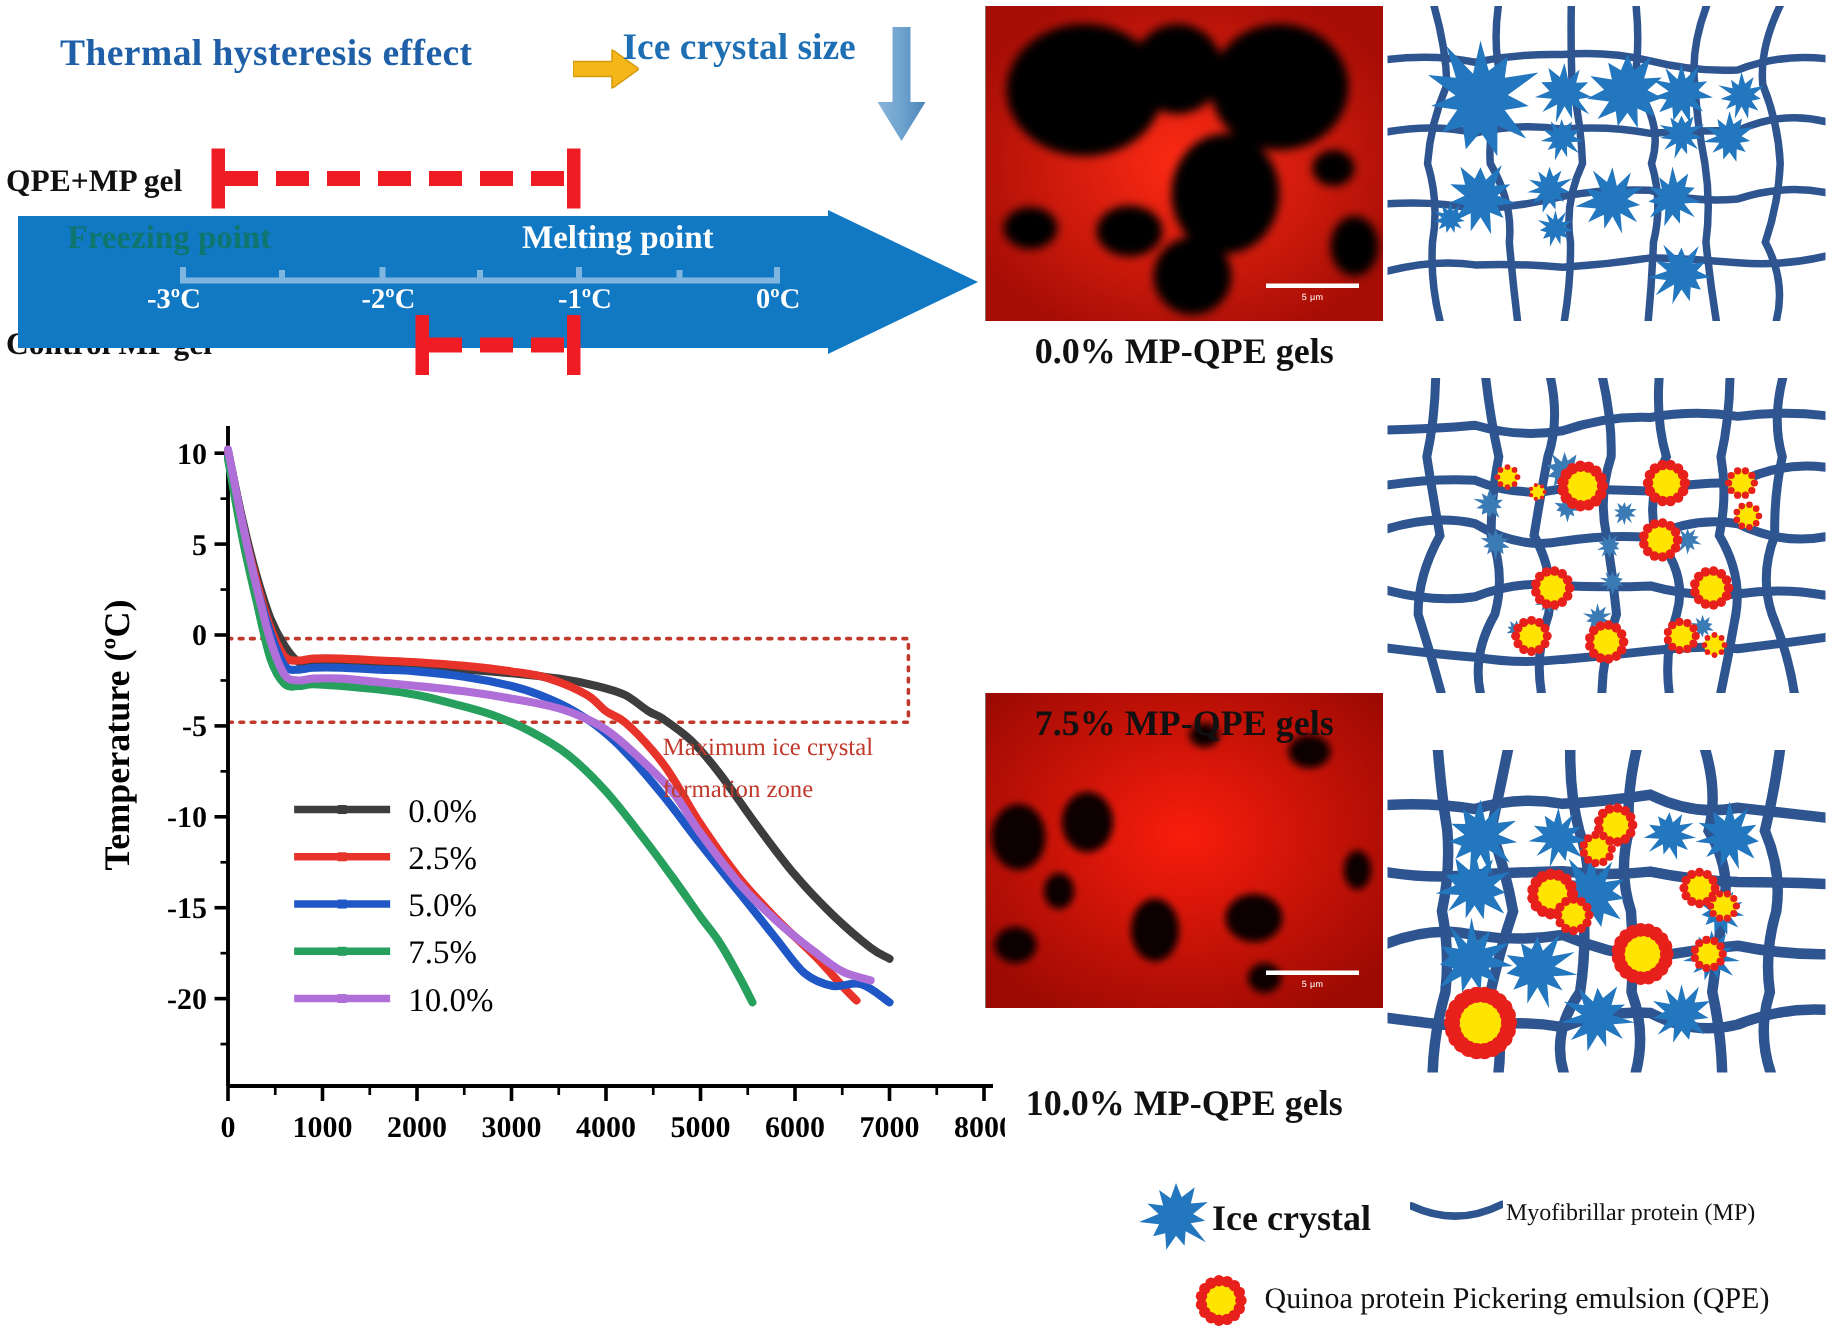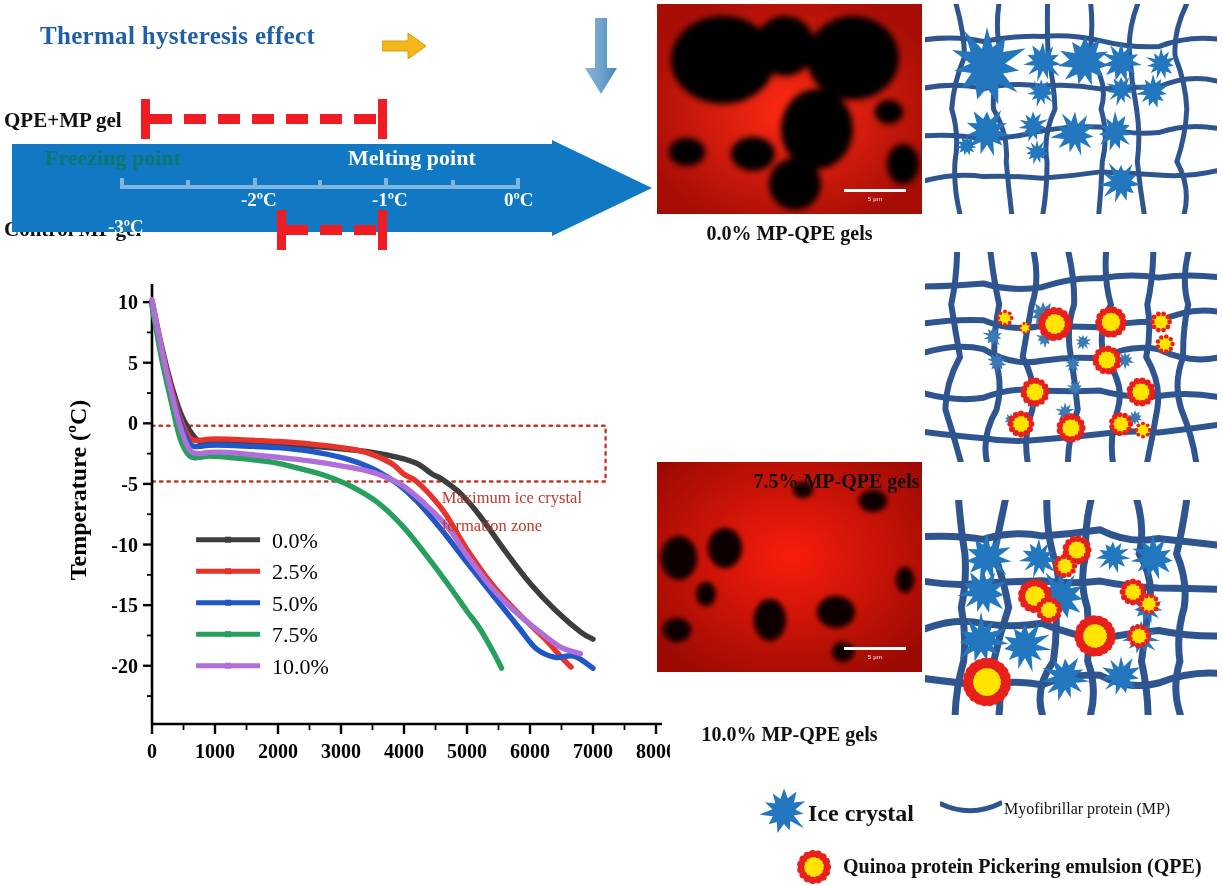--- a/index.html
+++ b/index.html
@@ -27,41 +27,42 @@
 
   
   .redbar{height:10px;background:repeating-linear-gradient(to right,#ef1c24 0 22px,transparent 22px 34px);}
   .redcap{width:9px;background:#ef1c24;}
 
   
   #chart{left:30px;top:272px;width:610px;height:500px;margin-left:30px;}
   #chart svg{display:block;}
 
   
-  .panel-caption{font-size:20px;font-weight:bold;color:#111;text-align:center;}
+  .panel-caption{font-size:24px;font-weight:bold;color:#111;text-align:center;}
   .micro{background:#000;position:relative;overflow:hidden;}
   .scalebar{position:absolute;height:3px;background:#fff;}
   .scaletxt{position:absolute;color:#fff;font-size:6px;font-family:"Liberation Sans",sans-serif;
             text-align:center;letter-spacing:.2px;}
 
   
   #legend-ice-label{left:808px;top:800px;font-size:24px;font-weight:bold;color:#111;}
   #legend-mp-label{left:1004px;top:800px;font-size:16px;font-weight:normal;color:#111;}
-  #legend-qpe-label{left:843px;top:855px;font-size:20px;font-weight:bold;color:#111;}
+  #legend-qpe-label{left:843px;top:855px;font-size:20px;font-weight:normal;color:#111;}
 </style>
 </head>
 <body>
 
 <div class="abs" id="thermal-title">Thermal hysteresis effect</div>
 
 <svg class="abs" id="yellow-arrow" viewBox="0 0 44 26">
   <path d="M0 8 H26 V0 L44 13 L26 26 V18 H0 Z" fill="#f5b61a" stroke="#d39a0a" stroke-width="1"></path>
 </svg>
 
 <div class="abs" id="ice-size-text">
+  <div>Ice crystal size</div>
 </div>
 
 <svg class="abs" id="down-arrow" viewBox="0 0 32 76">
   <defs>
       <linearGradient id="dg" x1="0" y1="0" x2="1" y2="0">
     <stop offset="0" stop-color="#89b4d8"></stop>
         <stop offset="0.5" stop-color="#6fa3cf"></stop>
         <stop offset="1" stop-color="#4a84b8"></stop>
   </linearGradient>
     </defs>
@@ -86,21 +87,21 @@
   <g stroke="#7fb6df" stroke-width="4">
     <line x1="2" y1="2" x2="2" y2="11"></line>
       <line x1="68" y1="4" x2="68" y2="11"></line>
     <line x1="135" y1="2" x2="135" y2="11"></line>
       <line x1="200" y1="4" x2="200" y2="11"></line>
     <line x1="266" y1="2" x2="266" y2="11"></line>
       <line x1="333" y1="4" x2="333" y2="11"></line>
     <line x1="398" y1="2" x2="398" y2="11"></line>
   </g>
 </svg>
-<div class="abs tlabel" style="left:108px;margin-top:27px;">-3ºC</div>
+<div class="abs tlabel" style="left:98px;">-3ºC</div>
 <div class="abs tlabel" style="left:241px;">-2ºC</div>
 <div class="abs tlabel" style="left:372px;">-1ºC</div>
 <div class="abs tlabel" style="left:504px;">0ºC</div>
 
 <div class="abs redcap" style="left:277px;top:210px;height:40px;"></div>
 <div class="abs redbar" style="left:286px;top:225px;width:92px;"></div>
 <div class="abs redcap" style="left:378px;top:210px;height:40px;"></div>
 
 <div class="abs" id="chart">
   <svg id="chart-svg" width="610" height="500" viewBox="0 0 610 500">
@@ -477,21 +478,21 @@
         <circle cx="222.7" cy="182.7" r="1.9"></circle>
         <circle cx="218.0" cy="184.7" r="1.9"></circle>
         <circle cx="213.3" cy="182.7" r="1.9"></circle>
         <circle cx="211.3" cy="178.0" r="1.9"></circle>
         <circle cx="213.3" cy="173.3" r="1.9"></circle>
         <circle cx="218.0" cy="171.3" r="1.9"></circle>
         <circle cx="222.7" cy="173.3" r="1.9"></circle>
       </g>
     </g>
 </svg>
-<div class="abs panel-caption" style="left:657px;top:470px;width:265px;padding-left:47px;">7.5% MP-QPE gels</div>
+<div class="abs panel-caption" style="left:657px;top:470px;width:265px;">7.5% MP-QPE gels</div>
 
 <svg class="abs" style="left:925px;top:500px;" width="292" height="215" viewBox="0 0 292 215">
   <g id="net2-lines" stroke="#2f5591" stroke-width="7" fill="none" stroke-linecap="round">
       <path d="M-6 36.9 Q29.2 34.7 58.4 39.4 Q87.6 30.3 116.8 35.9 Q146.0 34.2 175.2 29.8 Q204.4 44.4 233.6 38.5 Q262.8 41.7 292.0 45.1" stroke-width="7"></path>
       <path d="M-6 80.6 Q29.2 86.7 58.4 83.0 Q87.6 81.6 116.8 80.8 Q146.0 84.5 175.2 81.1 Q204.4 87.0 233.6 88.0 Q262.8 88.2 292.0 89.3" stroke-width="7"></path>
       <path d="M-6 131.2 Q29.2 116.2 58.4 123.6 Q87.6 127.9 116.8 123.3 Q146.0 135.6 175.2 138.5 Q204.4 133.1 233.6 130.5 Q262.8 136.4 292.0 136.1" stroke-width="7"></path>
       <path d="M-6 177.8 Q29.2 182.6 58.4 185.1 Q87.6 179.5 116.8 184.8 Q146.0 173.4 175.2 175.3 Q204.4 190.7 233.6 183.0 Q262.8 171.5 292.0 173.2" stroke-width="7"></path>
       <path d="M33.2 -6 Q35.5 26.9 39.9 53.8 Q42.0 80.6 36.3 107.5 Q41.6 134.4 38.6 161.3 Q31.0 188.1 30.1 215.0" stroke-width="7"></path>
       <path d="M81.5 -6 Q74.8 26.9 69.0 53.8 Q79.0 80.6 83.7 107.5 Q74.7 134.4 68.7 161.3 Q77.2 188.1 74.0 215.0" stroke-width="7"></path>
       <path d="M122.0 -6 Q120.8 26.9 127.8 53.8 Q137.7 80.6 130.7 107.5 Q132.5 134.4 128.4 161.3 Q109.3 188.1 117.4 215.0" stroke-width="7"></path>

